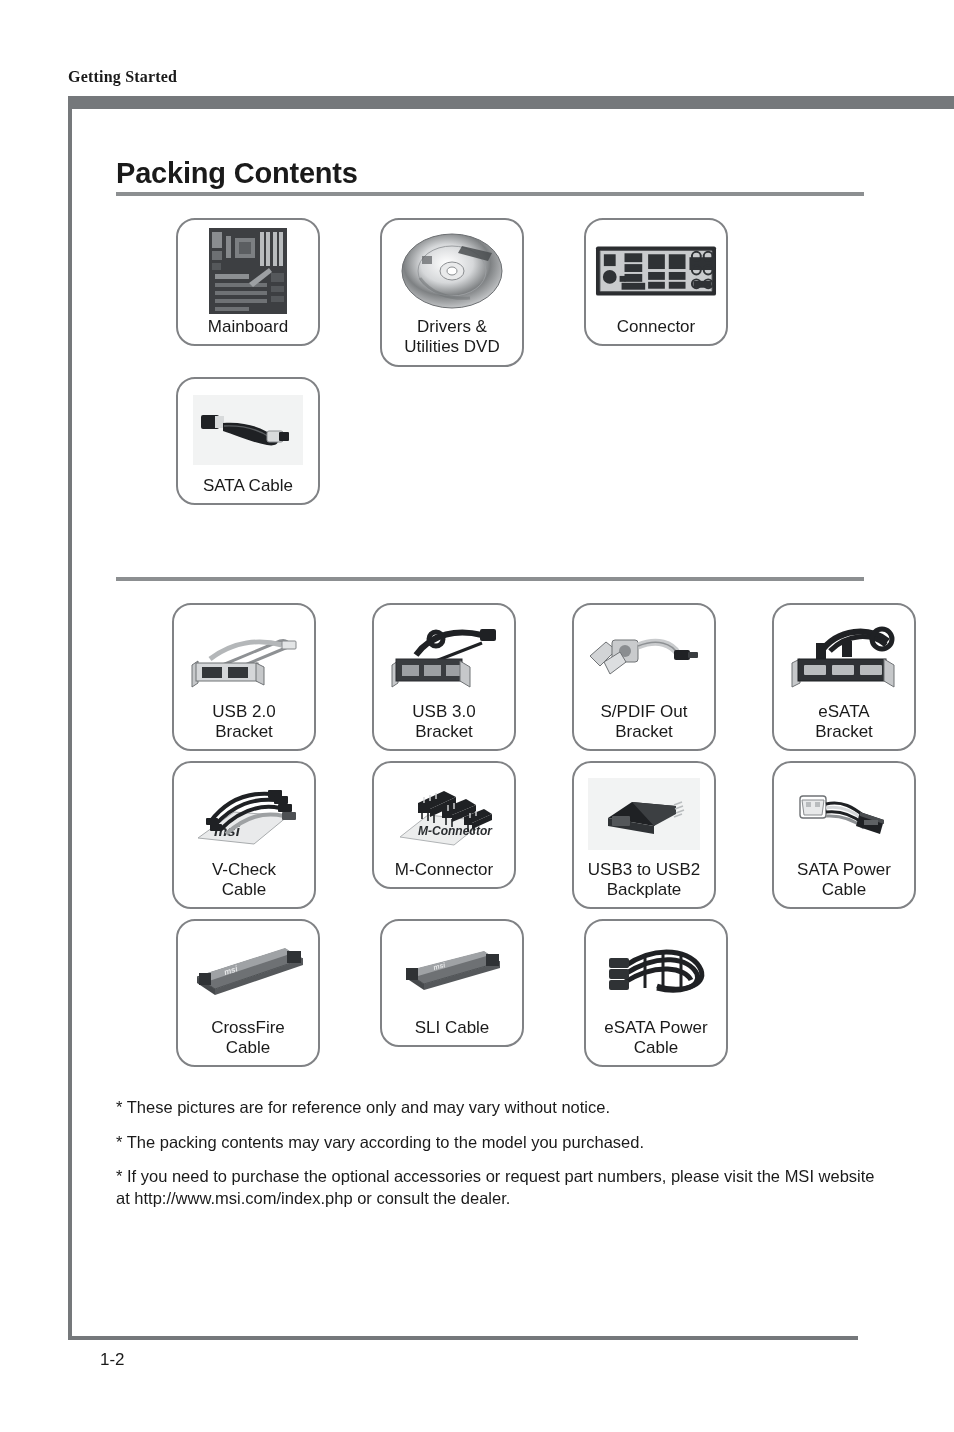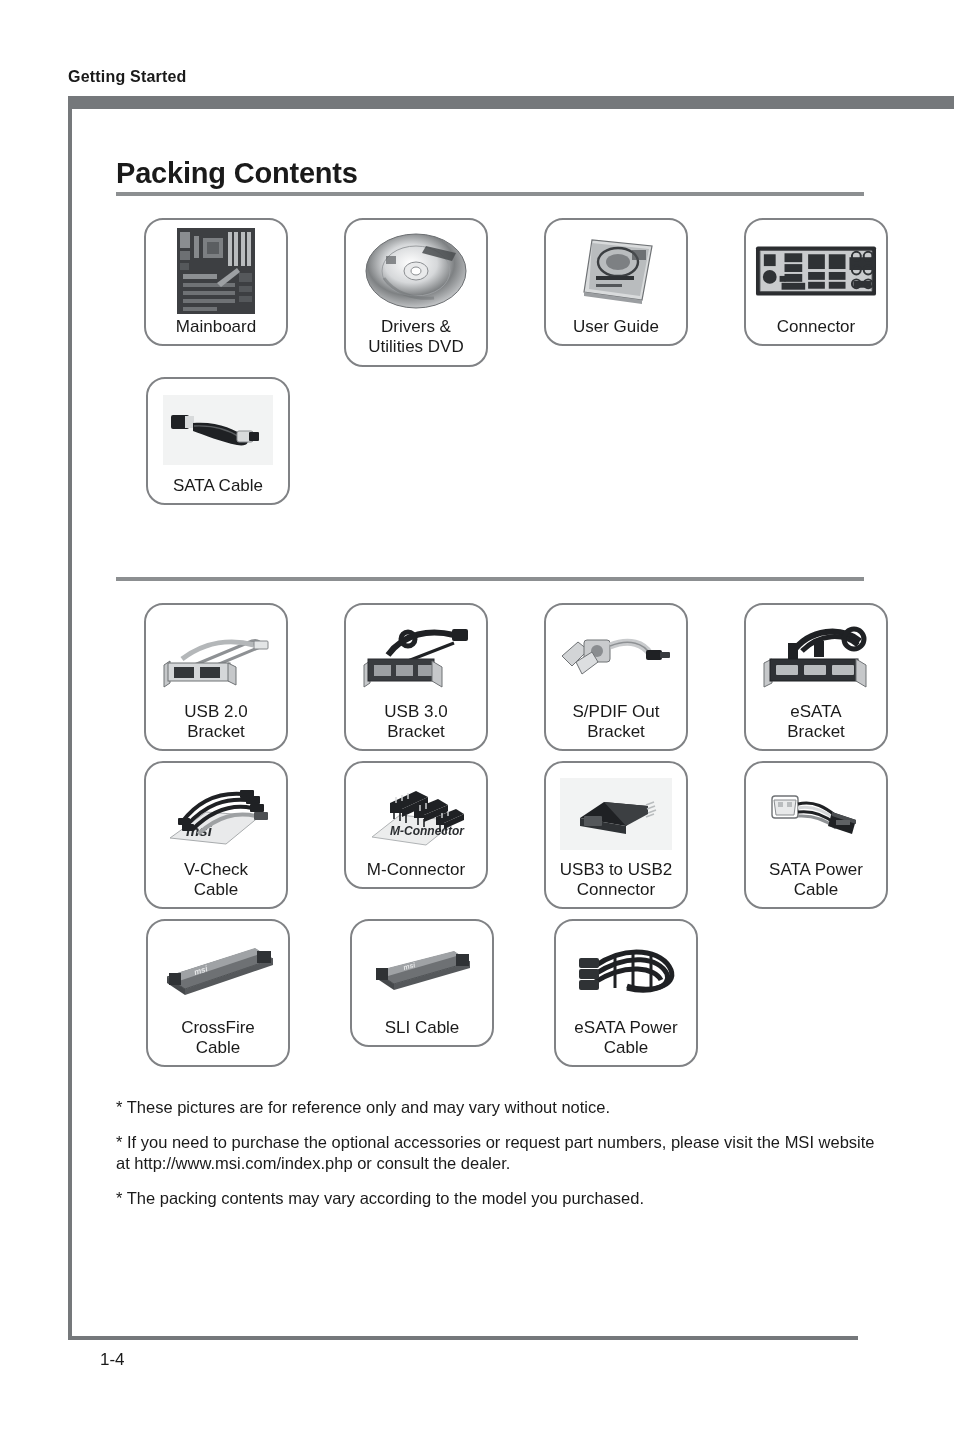--- a/index.html
+++ b/index.html
@@ -19,20 +19,21 @@
 
   
   .running-header {
     position: absolute;
     left: 68px;
     top: 68px;
     font-size: 16px;
     font-weight: bold;
     letter-spacing: 0.2px;
     color: #1a1a1a;
+    font-family: Liberation Serif, serif;
   }
 
   
   .page-frame {
     position: absolute;
     left: 68px;
     top: 96px;
     width: 886px;
     height: 1244px;
   }
@@ -97,21 +98,21 @@
   }
   .grid-row {
     display: flex;
     align-items: flex-start;
     width: 100%;
     margin-bottom: 10px;
   }
   .cell {
     width: 204px;
     display: flex;
-    justify-content: center;
+    justify-content: flex-end;
   }
 
   .card {
     border: 2px solid #808285;
     border-radius: 19px;
     background: #ffffff;
     padding: 8px 9px 7px 9px;
     display: flex;
     flex-direction: column;
     align-items: center;
@@ -218,37 +219,20 @@
     <ellipse cx="52" cy="41" rx="34" ry="25" fill="none" stroke="#9a9da0" stroke-width="1"></ellipse>
     <ellipse cx="52" cy="41" rx="12" ry="9" fill="#e9eaeb" stroke="#8a8d90" stroke-width="1"></ellipse>
     <ellipse cx="52" cy="41" rx="5" ry="4" fill="#ffffff" stroke="#8a8d90" stroke-width="1"></ellipse>
     <path d="M62,16 L92,23 L88,31 L58,23 Z" fill="#4a4d50" opacity="0.85"></path>
     <path d="M20,48 C30,62 48,70 70,68" fill="none" stroke="#6e7174" stroke-width="3" opacity="0.5"></path>
     <rect x="22" y="26" width="10" height="8" fill="#5e6164" opacity="0.7"></rect>
   </svg>
                 </div>
                 <div class="card-label">Drivers &amp;
 Utilities DVD</div>
-              </div>
-            </div>
-            <div class="cell">
-              <div class="card">
-                <div class="card-art">
-                  <svg width="96" height="82" viewBox="0 0 96 82">
-    <polygon points="16,62 24,10 84,16 74,70" fill="#d9dbdc" stroke="#6f7275" stroke-width="1.2"></polygon>
-    <polygon points="16,62 74,70 74,74 16,66" fill="#9b9ea1"></polygon>
-    <polygon points="24,13 81,19 72,66 21,59" fill="#b9bcbe"></polygon>
-    <ellipse cx="50" cy="32" rx="20" ry="14" fill="none" stroke="#3b3e41" stroke-width="2.4"></ellipse>
-    <ellipse cx="50" cy="32" rx="12" ry="8" fill="#6e7174" opacity="0.8"></ellipse>
-    <rect x="28" y="46" width="38" height="4" fill="#2f3235"></rect>
-    <rect x="28" y="54" width="26" height="3" fill="#54575a"></rect>
-    <rect x="64" y="20" width="14" height="10" fill="#4d5053" opacity="0.7"></rect>
-  </svg>
-                </div>
-                <div class="card-label">User Guide</div>
               </div>
             </div>
             <div class="cell">
               <div class="card">
                 <div class="card-art">
                   <svg width="124" height="52" viewBox="0 0 124 52">
     <rect x="1" y="1" width="122" height="50" rx="2" fill="#2b2d30"></rect>
     <rect x="5" y="5" width="114" height="42" rx="1" fill="#c9cbcd" stroke="#4a4d50" stroke-width="1"></rect>
     <rect x="9" y="9" width="12" height="12" fill="#2f3235"></rect>
     <circle cx="15" cy="32" r="7" fill="#2f3235"></circle>
@@ -454,21 +438,21 @@
     <rect x="24" y="38" width="18" height="10" rx="1" fill="#54575a"></rect>
     <g stroke="#b9bcbe" stroke-width="1.6">
       <line x1="86" y1="27" x2="94" y2="24"></line>
       <line x1="87" y1="31" x2="95" y2="28"></line>
       <line x1="88" y1="35" x2="96" y2="32"></line>
       <line x1="86" y1="39" x2="94" y2="36"></line>
     </g>
   </svg>
                 </div>
                 <div class="card-label">USB3 to USB2
-Connector</div>
+Backplate</div>
               </div>
             </div>
             <div class="cell">
               <div class="card">
                 <div class="card-art">
                   <svg width="104" height="72" viewBox="0 0 104 72">
     <rect x="8" y="18" width="26" height="22" rx="3" fill="#ffffff" stroke="#6f7275" stroke-width="1.4"></rect>
     <path d="M10,22 L32,22 L30,37 L12,37 Z" fill="#e8e9ea" stroke="#8a8d90" stroke-width="1"></path>
     <rect x="14" y="24" width="5" height="5" fill="#b9bcbe"></rect>
     <rect x="23" y="24" width="5" height="5" fill="#b9bcbe"></rect>
@@ -540,20 +524,20 @@
                 <div class="card-label">eSATA Power
 Cable</div>
               </div>
             </div>
           </div>
         </div>
     </div>
 
     <div class="footnotes">
       <div class="footnote">* These pictures are for reference only and may vary without notice.</div>
+      <div class="footnote">* The packing contents may vary according to the model you purchased.</div>
       <div class="footnote">* If you need to purchase the optional accessories or request part numbers, please visit the MSI website at http://www.msi.com/index.php or consult the dealer.</div>
-      <div class="footnote">* The packing contents may vary according to the model you purchased.</div>
     </div>
 
   </div>
 </div>
 
-<div class="page-number">1-4</div>
+<div class="page-number">1-2</div>
 
 </body></html>

